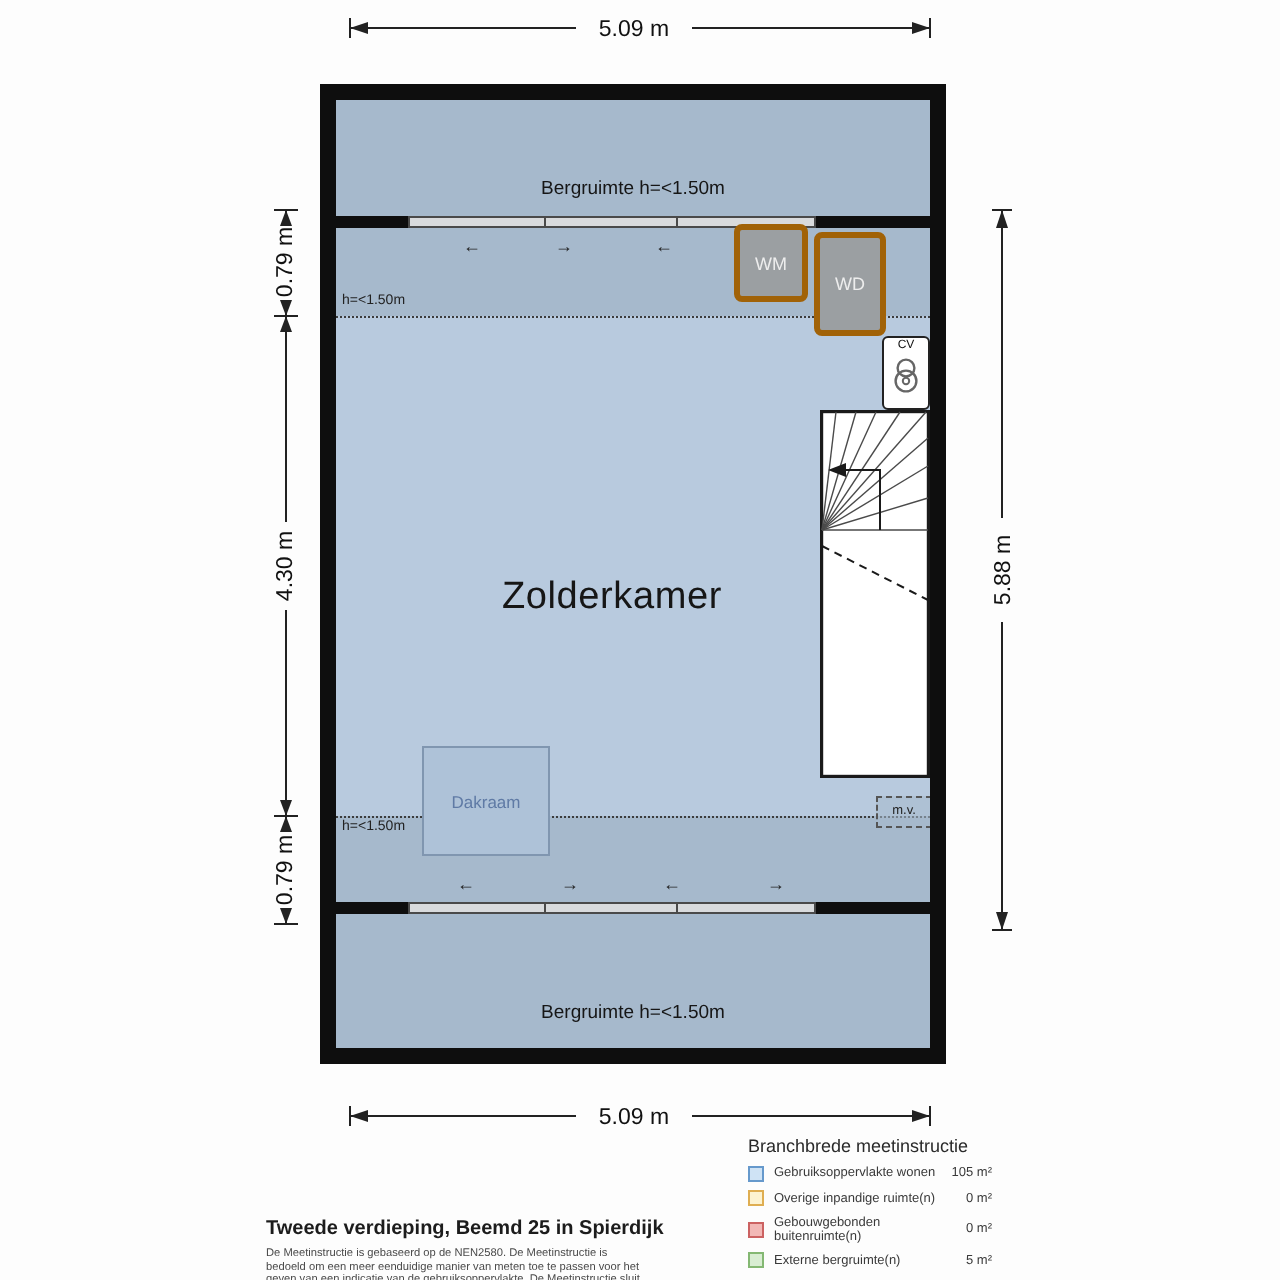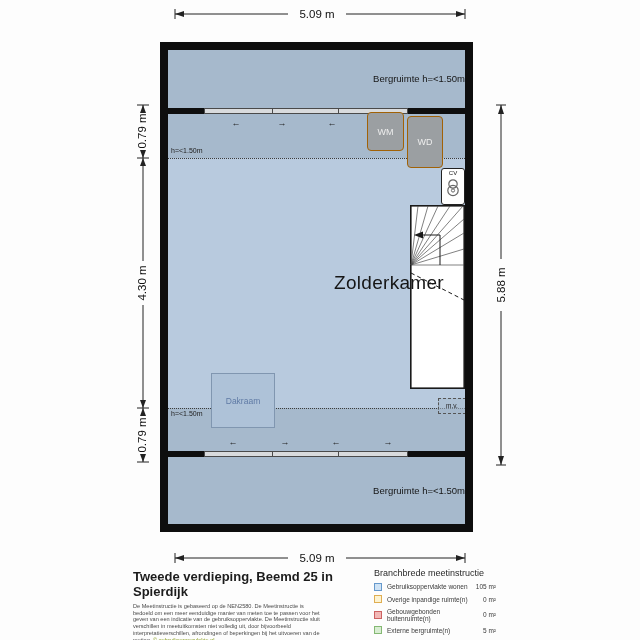--- a/index.html
+++ b/index.html
@@ -18,32 +18,32 @@
   .dash-top { top:108px; } .dash-bottom { top:358px; }
 
   .wall-h { position:absolute; left:0; width:297px; height:6px; background:#0e0e0e; }
   .wall-top { top:58px; } .wall-bottom { top:401px; }
   .doorstrip { position:absolute; left:36px; width:204px; height:6px; top:58px;
           background:#d9dbdd; border:1px solid #4a4a4a; }
   .doorstrip.bottom { top:401px; }
   .doorstrip .div1, .doorstrip .div2 { position:absolute; top:-1px; width:1px; height:6px; background:#4a4a4a; }
   .doorstrip .div1 { left:33%; } .doorstrip .div2 { left:66%; }
 
-  .room-label { position:absolute; color:#161616; text-align:right; }
+  .room-label { position:absolute; color:#161616; text-align:center;margin-top:16px; }
   .berg-top { left:0; top:0; width:297px; height:58px; line-height:58px; font-size:9.5px; }
   .berg-bottom { left:0; top:407px; width:297px; height:67px; line-height:67px; font-size:9.5px; }
   .zolder-label { left:0; top:222px; width:276px; font-size:19px; letter-spacing:.3px; }
 
   .h-label { position:absolute; font-size:7px; color:#222; }
   .h-label-top { left:3px; top:97px; }
   .h-label-bottom { left:3px; top:360px; }
 
   .slide-arrow { position:absolute; width:20px; text-align:center; font-size:9px; color:#222; line-height:9px; }
 
-  .appliance { position:absolute; background:#9b9fa2; border:1px solid #a16207; border-radius:4px;
+  .appliance { position:absolute; background:#9b9fa2; border:3px solid #a16207; border-radius:4px;
           color:#ededed; font-size:9px; display:flex; align-items:center; justify-content:center; }
   .wm { left:199px; top:62px; width:37px; height:39px; }
   .wd { left:239px; top:66px; width:36px; height:52px; }
 
   .cv-unit { left:273px; top:118px; width:24px; height:37px; position:absolute; background:#fff;
           border:1px solid #222; border-radius:3px; font-size:6px; color:#111; text-align:center; padding-top:1px; }
 
   .stairs { position:absolute; left:242px; top:155px; width:55px; height:184px; }
 
   .dakraam { position:absolute; left:43px; top:323px; width:64px; height:55px;
@@ -51,21 +51,21 @@
           display:flex; align-items:center; justify-content:center; }
   .mv-box { position:absolute; left:270px; top:348px; width:28px; height:16px;
           border:1px dashed #555; font-size:6.5px; color:#222; text-align:center; line-height:14px; background:rgba(166,185,204,.55); }
 
   
   .dim-svg { position:absolute; }
   .dim-svg text { font-family:"Liberation Sans", sans-serif; font-size:11.5px; fill:#111; }
 
   
   .caption { position:absolute; left:133px; top:569px; width:200px; }
-  .caption-title { font-size:13px; font-weight:bold; color:#1c1c1c; }
+  .caption-title { font-size:10px; font-weight:bold; color:#1c1c1c;margin-top:40px; }
   .caption-body { margin-top:4px; font-size:5.6px; line-height:1.2; color:#4a4a4a; width:190px; }
   .credit { color:#8ca024; }
 
   .legend { position:absolute; left:374px; top:568px; width:122px; }
   .legend-title { font-size:9px; font-weight:normal; color:#2a2a2a; }
   .legend-row { display:flex; align-items:center; margin-top:4.5px; }
   .legend-swatch { width:8px; height:8px; border:1px solid #888; margin-right:5px; flex:none; }
   .legend-label { font-size:6.5px; color:#3a3a3a; flex:1; }
   .legend-value { font-size:6.5px; color:#3a3a3a; text-align:right; min-width:22px; }
 </style>

